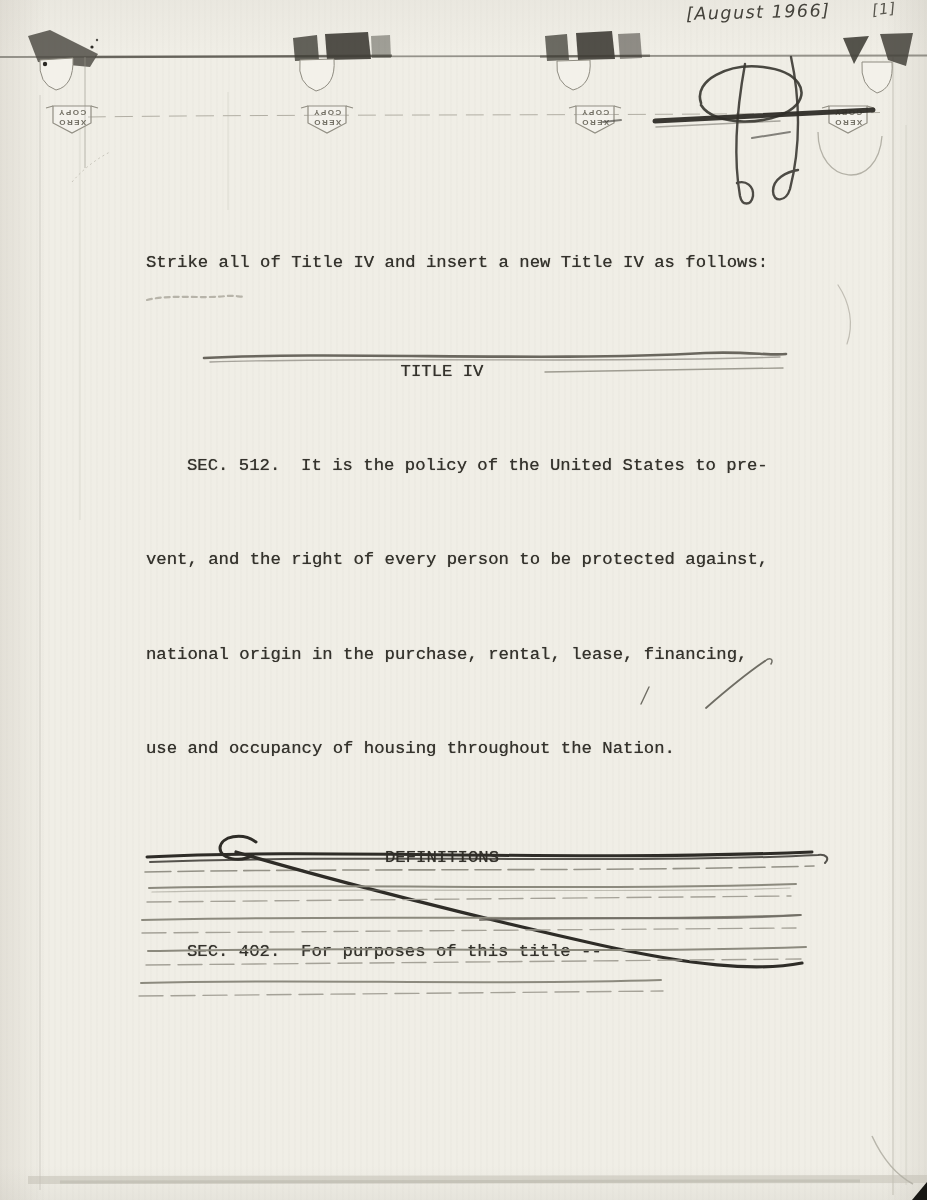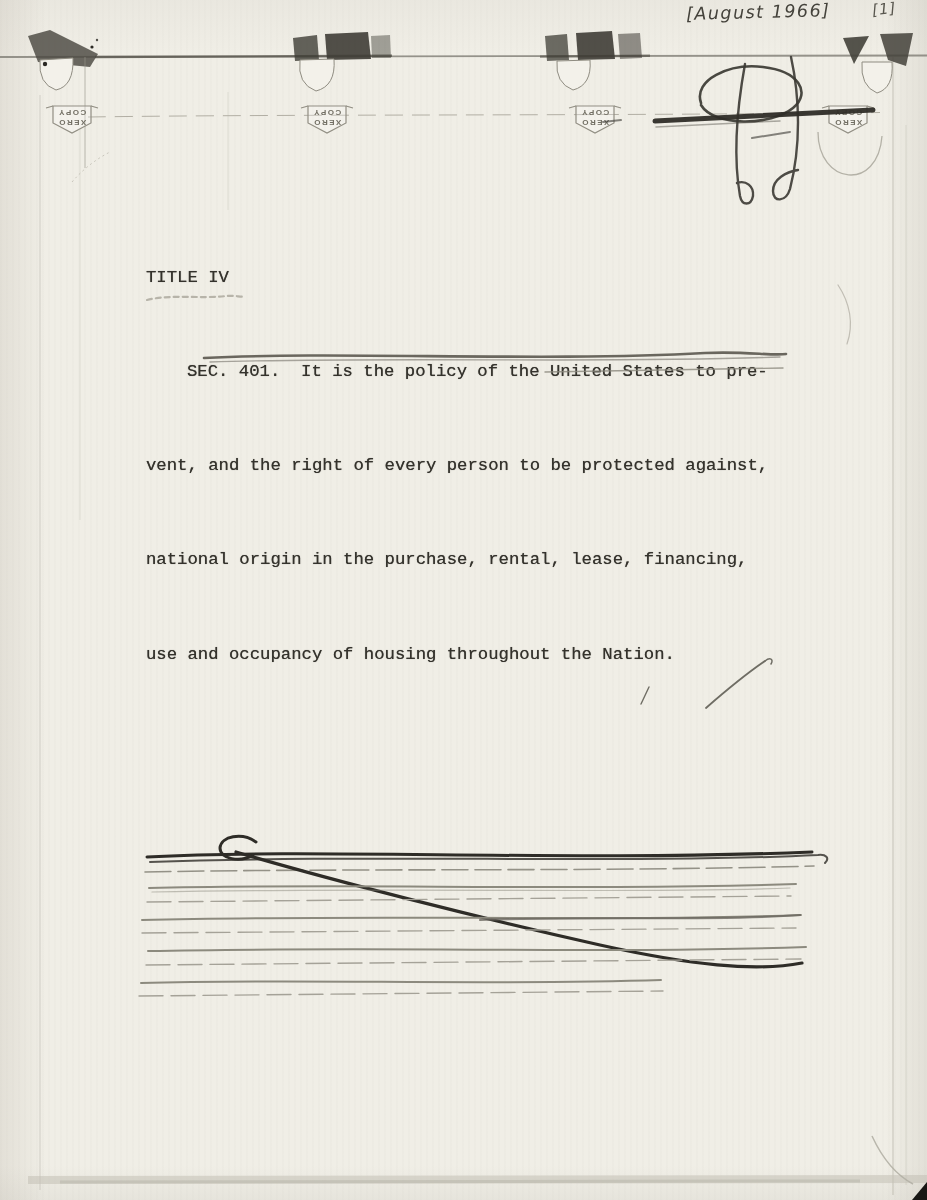--- a/index.html
+++ b/index.html
@@ -18,21 +18,21 @@
     font-family:"Liberation Mono","DejaVu Sans Mono",monospace;
   }
   #typed{
     position:absolute;left:146px;top:184px;width:648px;
     font-size:17.3px;line-height:31.4px;
     color:#34322c;
     white-space:pre;
     text-shadow:0 0 .7px rgba(52,50,44,.85);
   }
   .line{height:31.4px;}
-  .c{width:592px;text-align:left;}
+  .c{width:592px;text-align:center;}
   .ind{padding-left:41px;}
   .gap-lg{margin-top:15px;}
   .hand{
     position:absolute;
     font-family:"DejaVu Sans",sans-serif;
     font-style:italic;
     color:#44423b;
   }
   #date-note{left:686px;top:2px;font-size:17.5px;letter-spacing:1.5px;transform:rotate(-1.5deg);}
   #page-note{left:872px;top:0;font-size:15px;color:#57554d;transform:rotate(-6deg);letter-spacing:1px;}
@@ -45,25 +45,28 @@
 </style>
 </head>
 <body>
 
 <div id="page">
 
   <div class="hand" id="date-note">[August 1966]</div>
   <div class="hand" id="page-note">[1]</div>
 
   <div id="typed">
+    <div class="line">Strike all of Title IV and insert a new Title IV as follows:</div>
     <div class="line c gap-lg">TITLE IV</div>
-    <div class="line ind">SEC. 401.  It is the policy of the United States to pre-</div>
+    <div class="line ind">SEC. 512.  It is the policy of the United States to pre-</div>
     <div class="line">vent, and the right of every person to be protected against,</div>
     <div class="line">national origin in the purchase, rental, lease, financing,</div>
     <div class="line">use and occupancy of housing throughout the Nation.</div>
+    <div class="line c gap-lg">DEFINITIONS</div>
+    <div class="line ind">SEC. 402.  For purposes of this title --</div>
     
     
     
     
     
     
     
     
     
     

